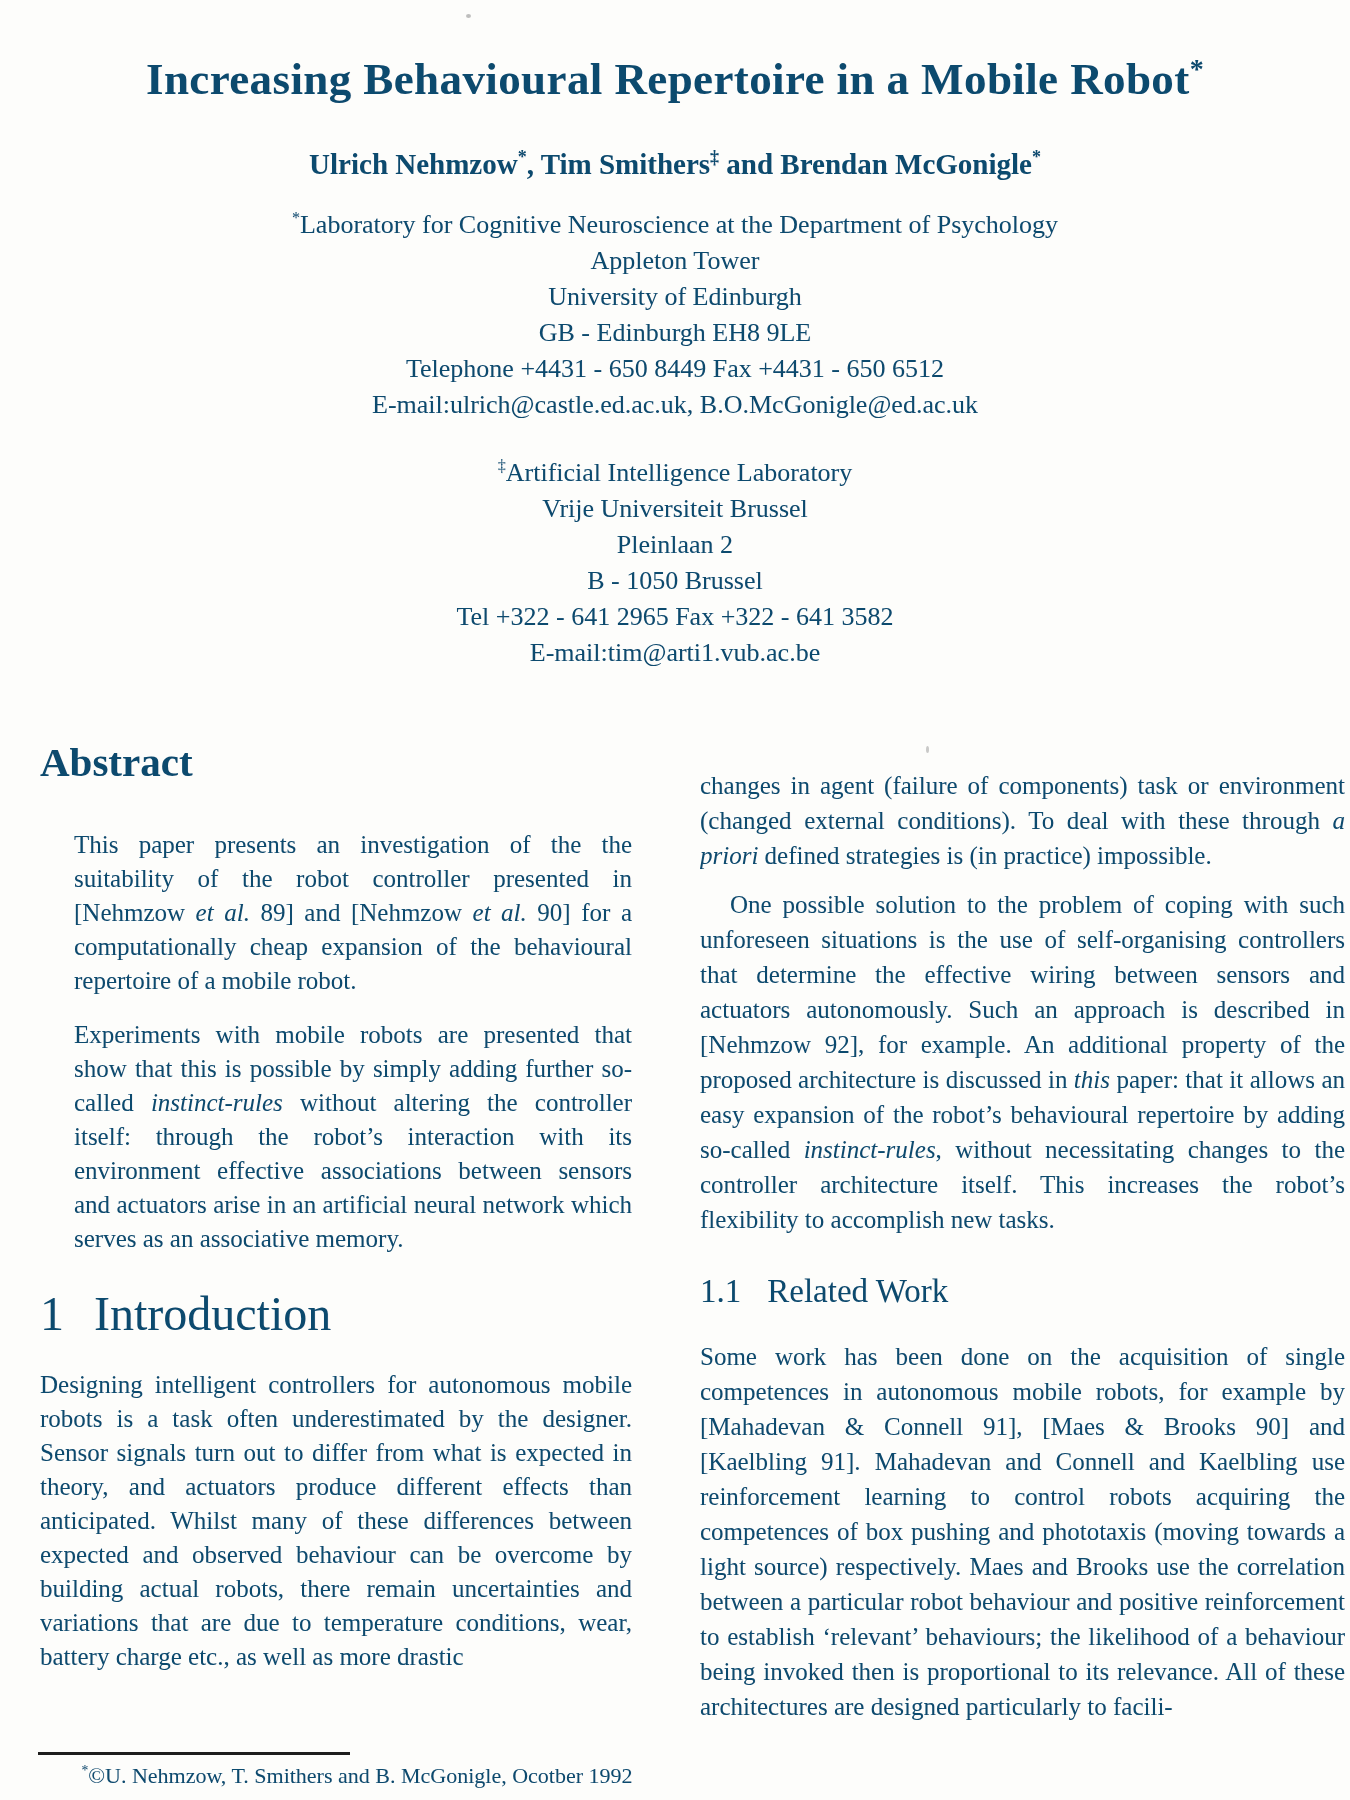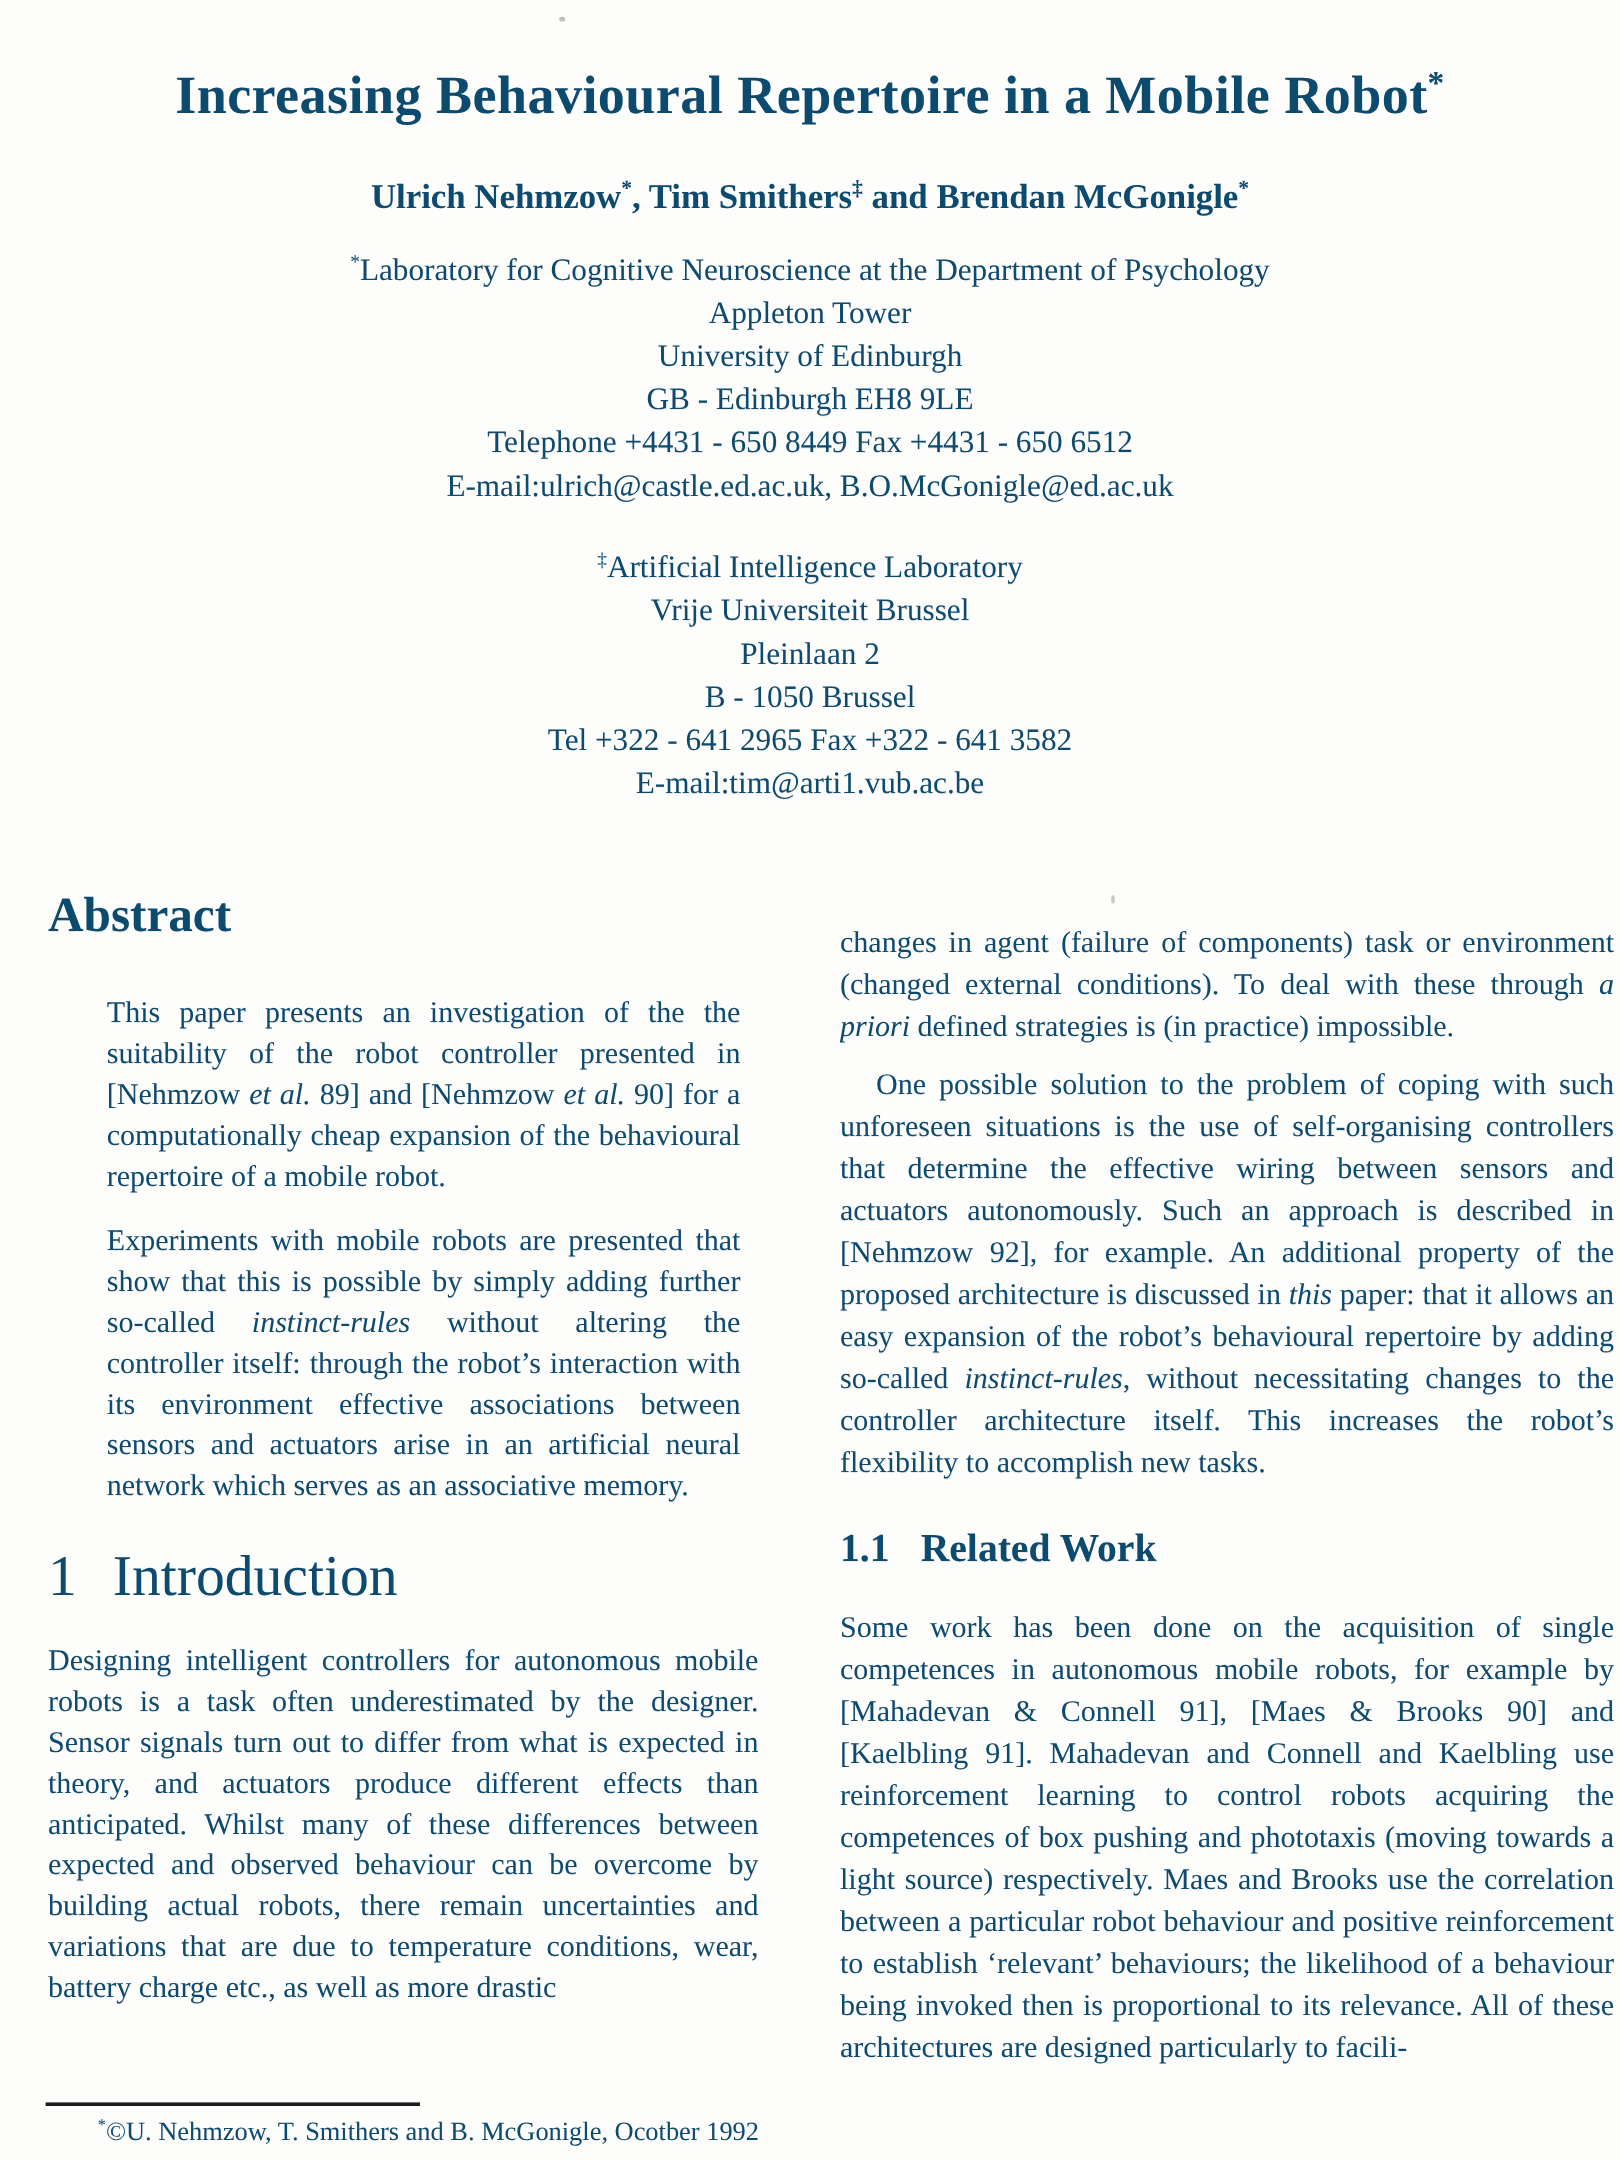--- a/index.html
+++ b/index.html
@@ -38,27 +38,27 @@
   
   .col {
     position: absolute;
     text-align: justify;
     font-size: 25px;
   }
   .col-left  { left: 40px;  top: 738px; width: 592px; line-height: 34px; height: 1012px; overflow: hidden; }
   .col-right { left: 700px; top: 768px; width: 645px; line-height: 35px; height: 1032px; overflow: hidden; }
 
   .abstract-h { margin: 0; font-size: 41px; font-weight: 700; line-height: 48px; }
-  .abs-p { margin: 15px; padding-left: 34px; }
+  .abs-p { margin: 0; padding-left: 34px; }
   .abs-p1 { margin-top: 42px; }
   .abs-p2 { margin-top: 20px; }
 
   .sec-h { margin: 34px 0 0 0; font-size: 48px; font-weight: 400; line-height: 48px; text-align: left; }
   .sec-num { margin-right: 30px; }
-  .subsec-h { margin: 34px 0 0 0; font-size: 33px; font-weight: 700; line-height: 40px; text-align: left; }
+  .subsec-h { margin: 34px 0 0 0; font-size: 33px; font-weight: 400; line-height: 40px; text-align: left; }
   .subsec-num { margin-right: 26px; }
 
   .body-p { margin: 30px 0 0 0; }
   .p-first { margin-top: 0; }
   .p-indent { margin-top: 14px; text-indent: 30px; }
   .p-related { margin-top: 28px; }
 
   
   .footnote {
     position: absolute;

